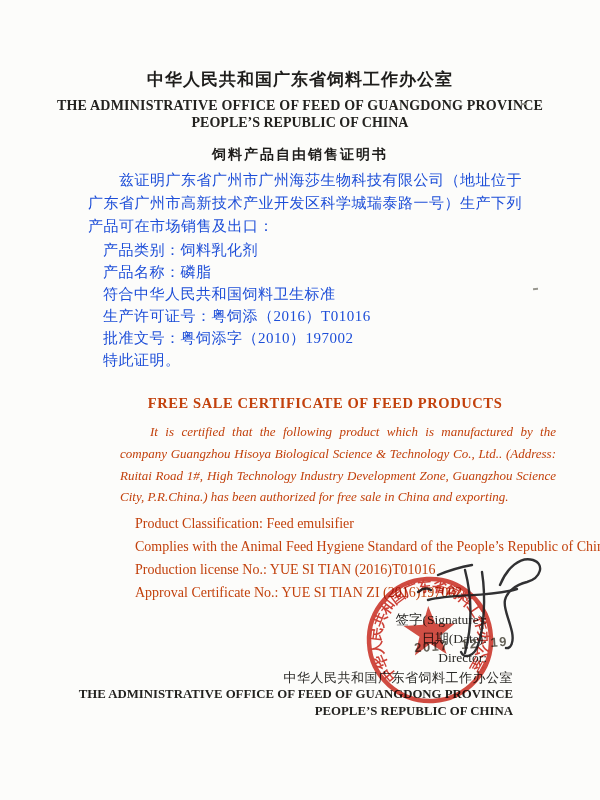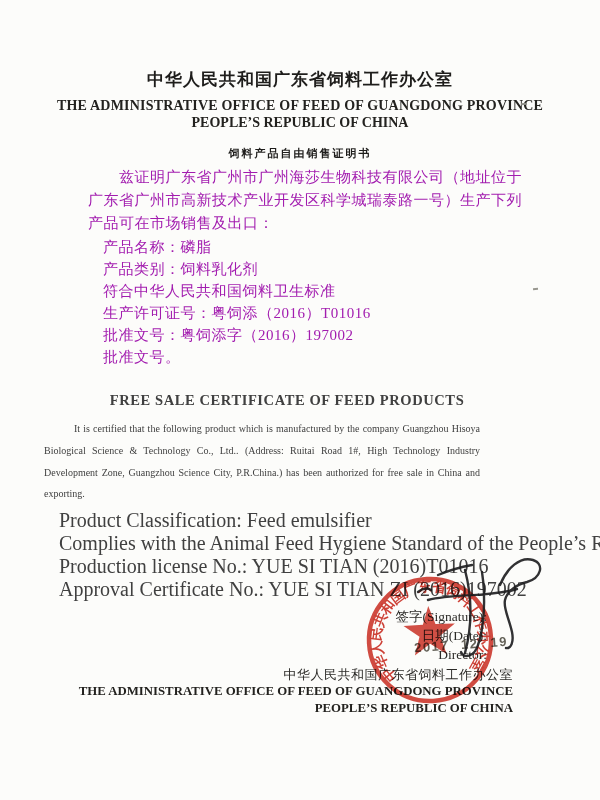--- a/index.html
+++ b/index.html
@@ -6,31 +6,31 @@
   body{background:#e9e9e7;font-family:"Liberation Serif",serif;}
   .page{
     position:relative;width:600px;height:800px;margin:0 auto;
     background:#fcfcfa;overflow:hidden;color:#2a2926;
   }
   
   .hdr{width:600px;text-align:center;}
   .hdr-zh{padding-top:68px;font-size:17px;font-weight:bold;letter-spacing:1px;color:#1e1d1b;}
   .hdr-en1{margin-top:7px;font-size:14px;font-weight:bold;letter-spacing:.2px;color:#23221f;}
   .hdr-en2{margin-top:1px;font-size:14px;font-weight:bold;color:#23221f;}
-  .cert-title{margin-top:15px;font-size:11px;font-weight:bold;letter-spacing:2px;color:#1e1d1b;}
+  .cert-title{margin-top:15px;font-size:14px;font-weight:bold;letter-spacing:2px;color:#1e1d1b;}
   
-  .zh-sec{margin:5px 78px 0 88px;font-size:15px;color:#a21caf;}
+  .zh-sec{margin:5px 78px 0 88px;font-size:15px;color:#1d4ed8;}
   .zh-intro{line-height:23px;text-indent:31px;text-align:justify;letter-spacing:.5px;margin:0;}
   .zh-lines{margin-top:5px;padding-left:15px;}
   .zh-line{line-height:15px;margin-bottom:7px;letter-spacing:.5px;white-space:nowrap;}
   
-  .en-sec{margin:26px 76px 0 44px;color:#404040;}
+  .en-sec{margin:26px 76px 0 120px;color:#c2410c;}
   .en-head{text-align:center;font-size:14.5px;font-weight:bold;letter-spacing:.6px;line-height:18px;margin-right:-6px;}
-  .en-intro{margin:9px 0 0 0;width:436px;font-size:10px;line-height:21.8px;text-indent:30px;text-align:justify;}
-  .en-lines{margin-top:8px;padding-left:15px;font-size:20px;}
+  .en-intro{margin:9px 0 0 0;width:436px;font-size:13px;line-height:21.8px;text-indent:30px;text-align:justify;font-style:italic;}
+  .en-lines{margin-top:8px;padding-left:15px;font-size:14px;}
   .en-line{line-height:15px;margin-bottom:8px;white-space:nowrap;}
   
   .sign-blk{margin-top:13px;text-align:right;padding-right:113px;font-size:13.5px;color:#2b2a27;}
   .sign-line{line-height:14px;margin-bottom:5px;white-space:nowrap;}
   .office-blk{margin-top:3px;text-align:right;padding-right:87px;}
   .office-zh{font-size:13px;line-height:16px;letter-spacing:.5px;color:#2b2a27;white-space:nowrap;}
   .office-en{font-size:12.8px;line-height:17px;font-weight:bold;color:#23221f;white-space:nowrap;}
   
   .stamp{position:absolute;left:363px;top:573px;width:134px;height:134px;z-index:5;
          mix-blend-mode:multiply;opacity:.92;transform:rotate(-3deg);}
@@ -61,26 +61,26 @@
   <div class="hdr">
     <div class="hdr-zh">中华人民共和国广东省饲料工作办公室</div>
     <div class="hdr-en1">THE ADMINISTRATIVE OFFICE OF FEED OF GUANGDONG PROVINCE</div>
     <div class="hdr-en2">PEOPLE’S REPUBLIC OF CHINA</div>
     <div class="cert-title">饲料产品自由销售证明书</div>
   </div>
 
   <div class="zh-sec">
     <p class="zh-intro">兹证明广东省广州市广州海莎生物科技有限公司（地址位于广东省广州市高新技术产业开发区科学城瑞泰路一号）生产下列产品可在市场销售及出口：</p>
     <div class="zh-lines">
+      <div class="zh-line">产品类别：饲料乳化剂</div>
       <div class="zh-line">产品名称：磷脂</div>
-      <div class="zh-line">产品类别：饲料乳化剂</div>
       <div class="zh-line">符合中华人民共和国饲料卫生标准</div>
       <div class="zh-line">生产许可证号：粤饲添（2016）T01016</div>
-      <div class="zh-line">批准文号：粤饲添字（2016）197002</div>
-      <div class="zh-line">批准文号。</div>
+      <div class="zh-line">批准文号：粤饲添字（2010）197002</div>
+      <div class="zh-line">特此证明。</div>
     </div>
   </div>
 
   <div class="en-sec">
     <div class="en-head">FREE SALE CERTIFICATE OF FEED PRODUCTS</div>
     <p class="en-intro">It is certified that the following product which is manufactured by the company Guangzhou Hisoya Biological Science &amp; Technology Co., Ltd.. (Address: Ruitai Road 1#, High Technology Industry Development Zone, Guangzhou Science City, P.R.China.) has been authorized for free sale in China and exporting.</p>
     <div class="en-lines">
       <div class="en-line">Product Classification: Feed emulsifier</div>
       <div class="en-line">Complies with the Animal Feed Hygiene Standard of the People’s Republic of China.</div>
       <div class="en-line">Production license No.: YUE SI TIAN (2016)T01016</div>

